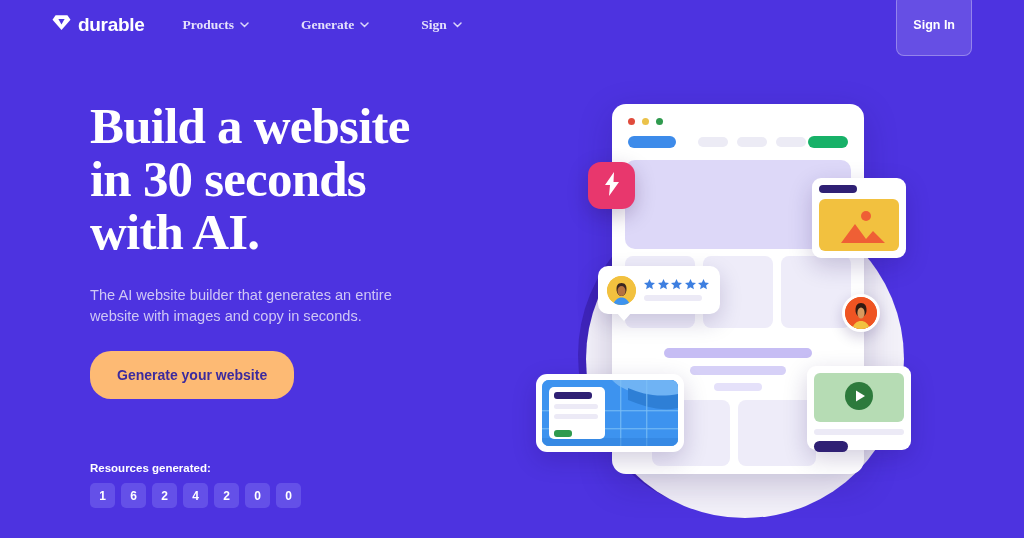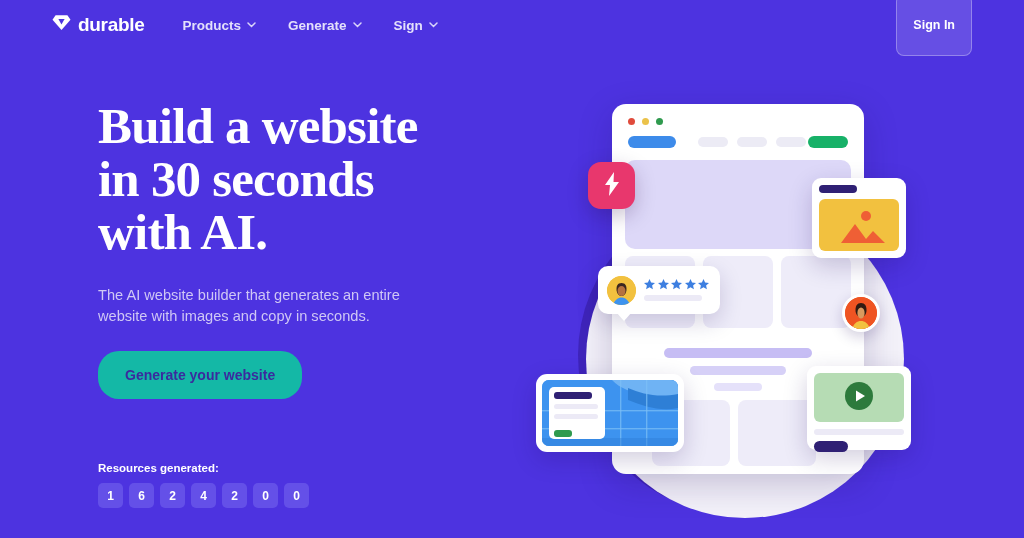--- a/index.html
+++ b/index.html
@@ -36,21 +36,21 @@
     margin-right: 38px;
   }
   .logo-gem { display: block; }
   .logo-text {
     color: #ffffff;
     font-size: 19px;
     font-weight: 700;
     letter-spacing: -0.3px;
   }
 
-  .nav { display: flex; align-items: center; gap: 32px; }
+  .nav { display: flex; align-items: center; gap: 52px; font-family: Liberation Serif, serif; }
   .nav-item {
     display: flex;
     align-items: center;
     gap: 6px;
     color: #e4e0fb;
     font-size: 13.5px;
     font-weight: 600;
     cursor: pointer;
     white-space: nowrap;
   }
@@ -65,21 +65,21 @@
     font-weight: 600;
     padding: 23px 16px;
     border-radius: 8px;
     cursor: pointer;
     font-family: "Liberation Sans", sans-serif;
   }
 
   
   .hero-left {
     position: absolute;
-    left: 98px;
+    left: 90px;
     top: 100px;
     width: 400px;
     z-index: 40;
   }
 
   .headline {
     font-family: "Liberation Serif", serif;
     color: #ffffff;
     font-size: 51px;
     font-weight: 700;
@@ -92,21 +92,21 @@
     margin-top: 26px;
     color: #cfc7f5;
     font-size: 14.6px;
     line-height: 1.45;
     max-width: 318px;
   }
 
   .cta-btn {
     margin-top: 24px;
     display: inline-block;
-    background: #14b8a6;
+    background: #fdba74;
     color: #3b2a9e;
     font-size: 14px;
     font-weight: 700;
     padding: 16px 27px;
     border: none;
     border-radius: 21px;
     cursor: pointer;
     font-family: "Liberation Sans", sans-serif;
   }
 

